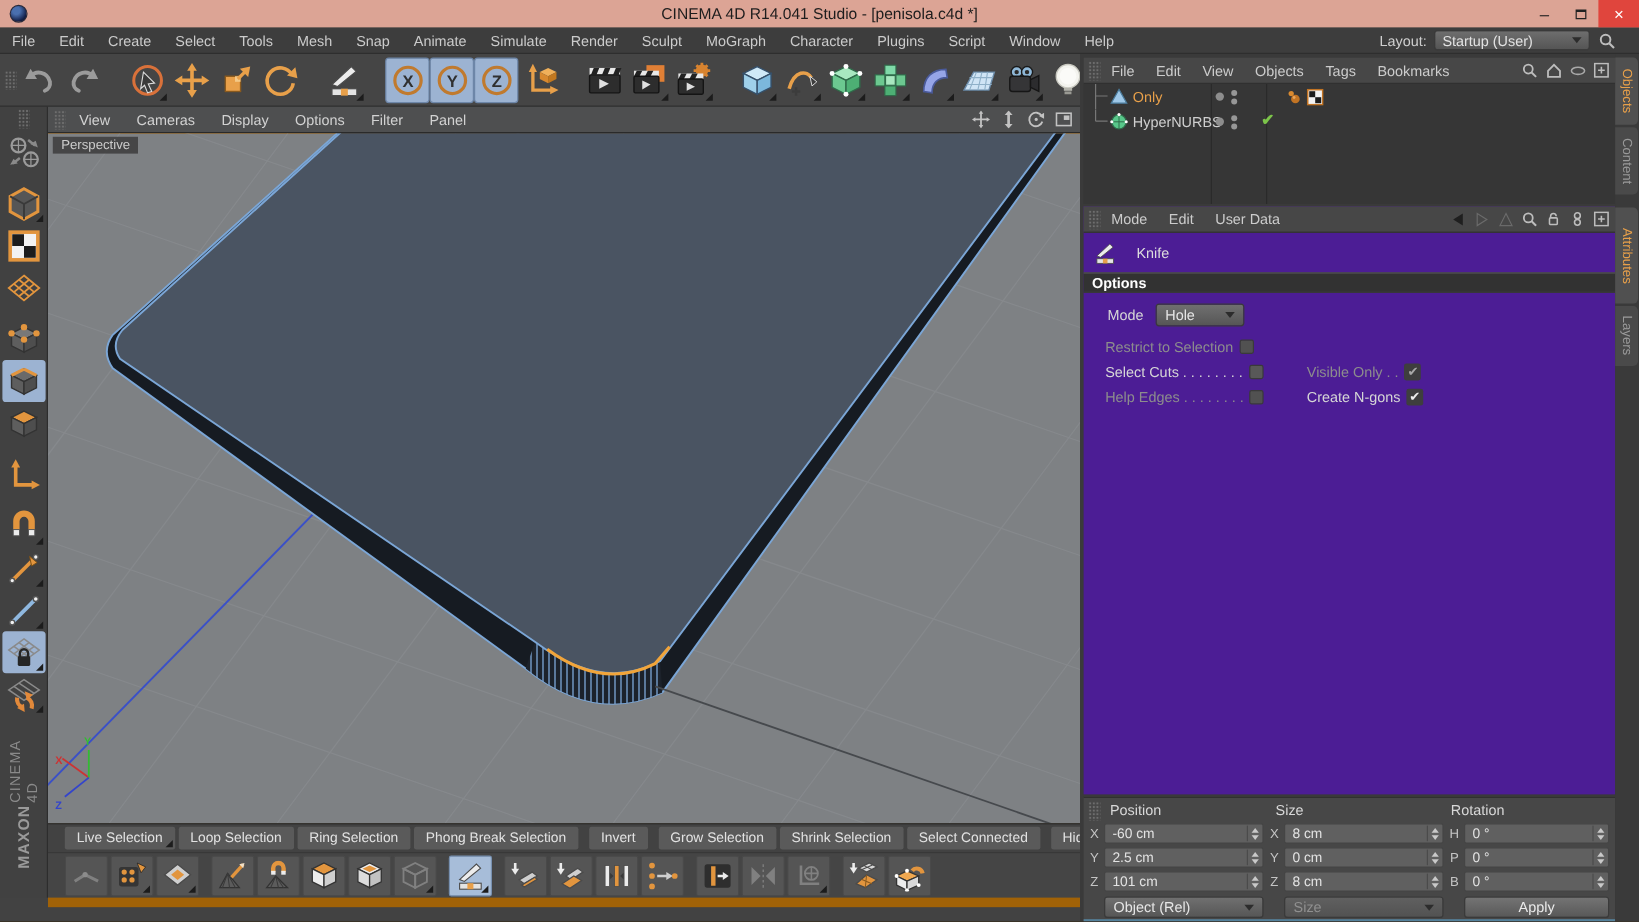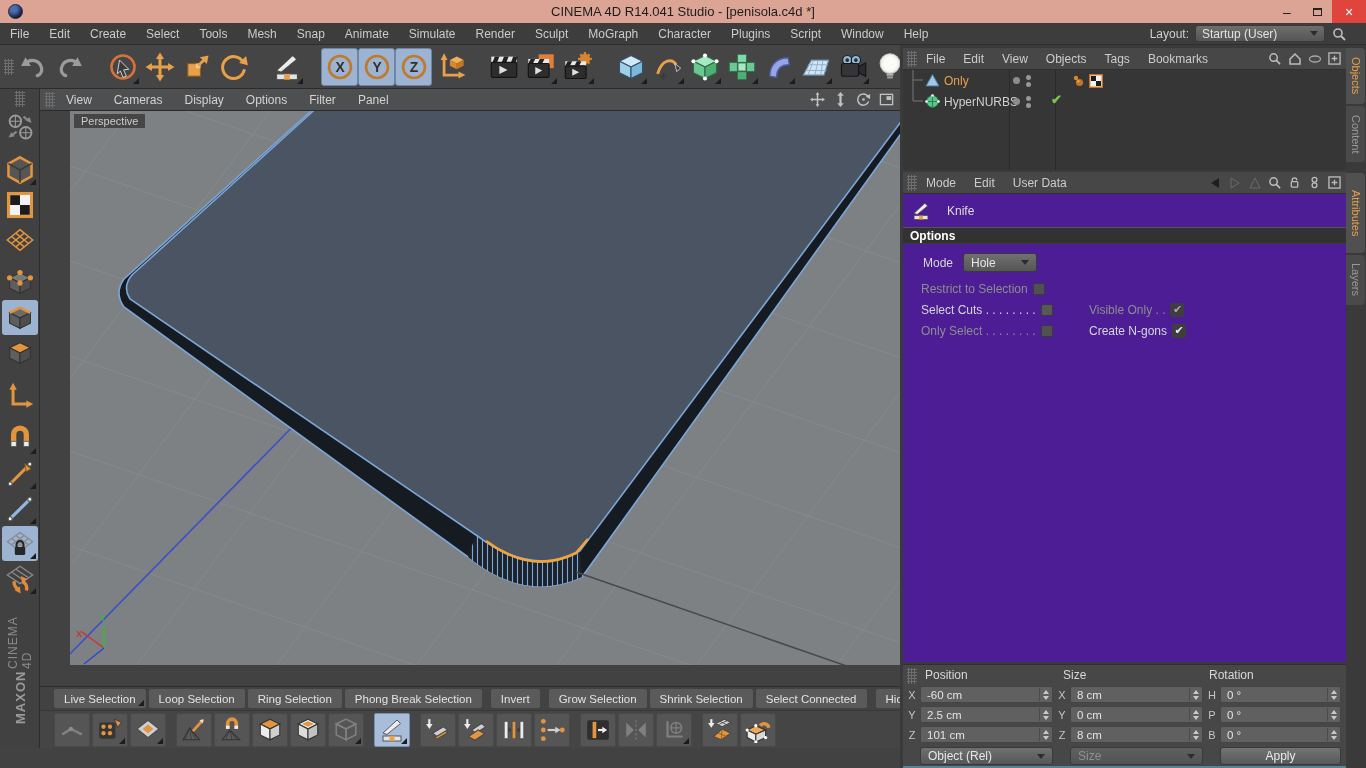--- a/index.html
+++ b/index.html
@@ -41,21 +41,21 @@
   .rgap{height:8px;flex:none;}
   .brand{margin-top:auto;margin-bottom:24px;writing-mode:vertical-rl;transform:rotate(180deg);display:flex;align-items:center;gap:2px;}
   .brand .b1{font-weight:bold;color:#9a9a9a;font-size:13px;letter-spacing:1px;}
   .brand .b2{color:#8a8a8a;font-size:12px;letter-spacing:1px;}
   
   .vp-menu{position:absolute;left:40px;top:89px;width:863px;height:22px;background:#4e4f50;display:flex;align-items:center;
            border-bottom:1px solid #2a2a2a;}
   .vp-menu .mi{padding:0 11px;color:#d2d2d2;}
   .vp-icons{margin-left:auto;display:flex;gap:6px;padding-right:8px;}
   .vpi{width:17px;height:17px;display:flex;align-items:center;justify-content:center;}
-  .canvas{position:absolute;left:40px;top:111px;width:863px;height:554px;background:#14532d;overflow:hidden;margin-left:30px;}
+  .canvas{position:absolute;left:40px;top:111px;width:863px;height:645px;background:#a16207;overflow:hidden;}
   .vp-label{position:absolute;left:4px;top:3px;background:rgba(60,60,60,.85);color:#cccccc;font-size:11px;padding:1px 7px;z-index:3;}
   
   .selbar{position:absolute;left:40px;top:686px;width:863px;height:24px;background:#424242;display:flex;align-items:center;
           padding-left:14px;gap:3px;overflow:hidden;border-top:1px solid #2e2e2e;}
   .selbtn{height:19px;background:#5a5a5a;border-radius:2px;color:#e2e2e2;font-size:11.5px;display:flex;align-items:center;
           padding:0 10px;position:relative;flex:none;}
   
   .botbar{position:absolute;left:40px;top:710px;width:863px;height:38px;background:#454545;display:flex;align-items:center;
           padding-left:14px;gap:2px;border-top:1px solid #383838;}
   .bbtn{width:36px;height:34px;background:#555555;border-radius:2px;display:flex;align-items:center;justify-content:center;
@@ -879,21 +879,21 @@
       <div class="opt-cell"></div>
       <div class="opt-cell">
         <span class="opt-label">Select Cuts . . . . . . . .</span>
         <span class="cb"></span>
       </div>
       <div class="opt-cell">
         <span class="opt-label dis">Visible Only . .</span>
         <span class="check"></span>
       </div>
       <div class="opt-cell">
-        <span class="opt-label dis">Only Select . . . . . . . .</span>
+        <span class="opt-label dis">Help Edges . . . . . . . .</span>
         <span class="cb dis"></span>
       </div>
       <div class="opt-cell">
         <span class="opt-label">Create N-gons</span>
         <span class="check white"></span>
       </div>
     </div>
   </div>
 
   <div class="coords">

